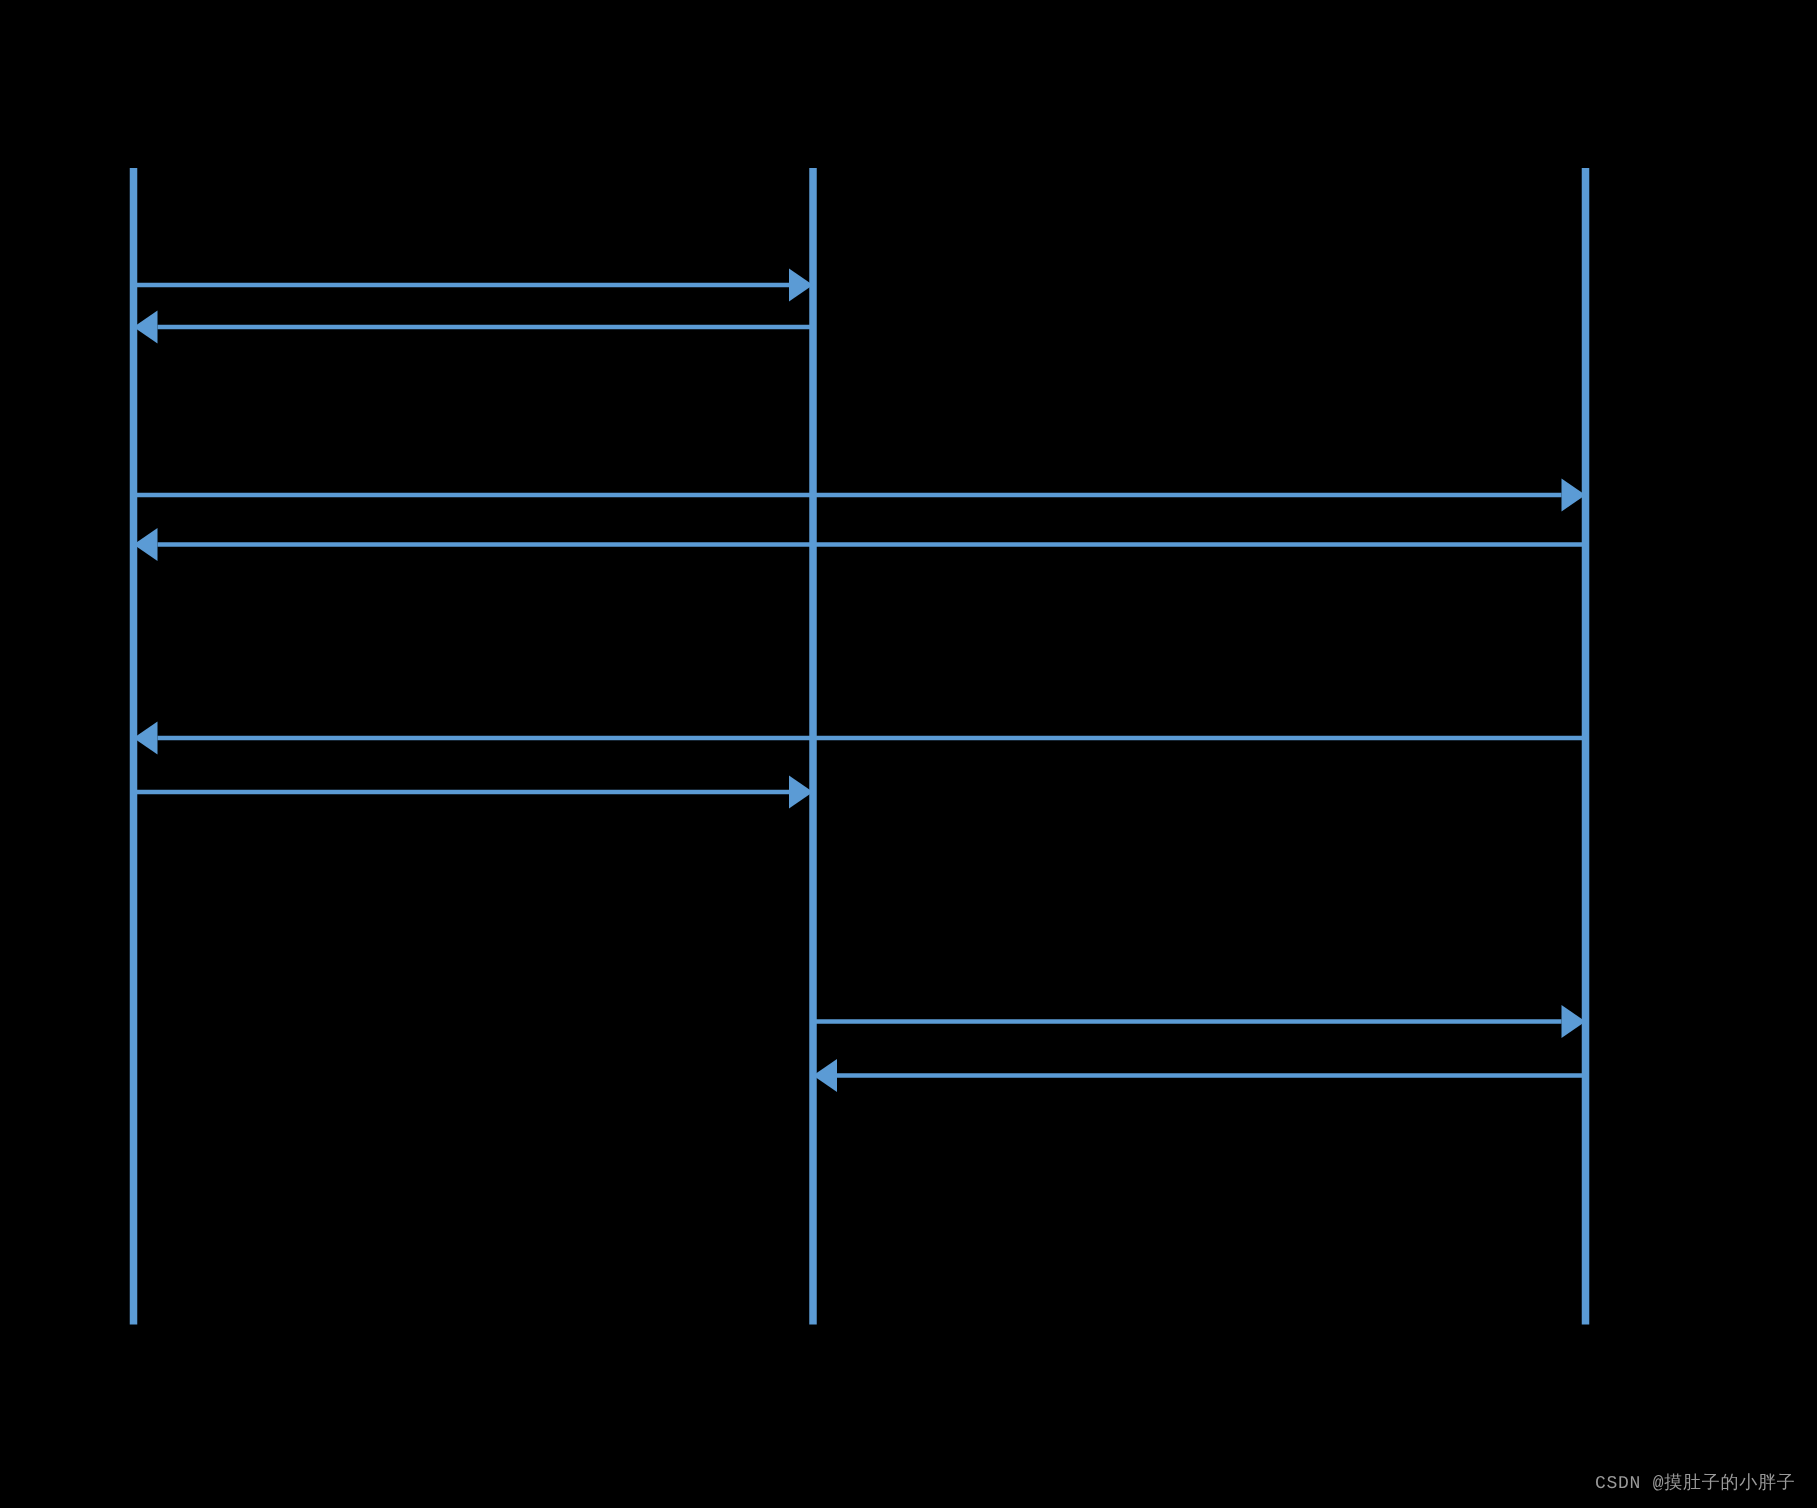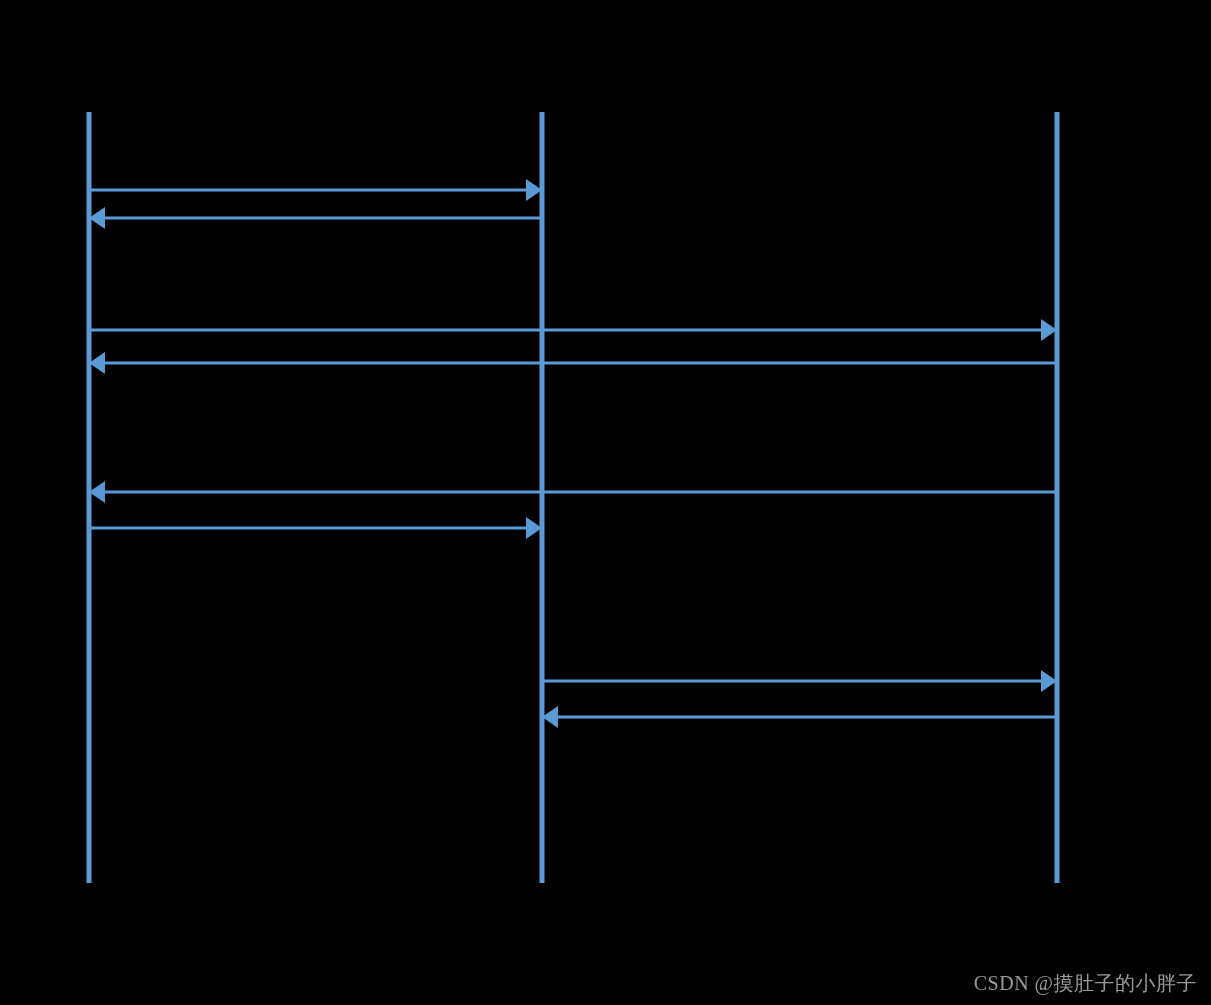--- a/index.html
+++ b/index.html
@@ -25,24 +25,24 @@
   #diagram-canvas svg {
     display: block;
     width: 1211px;
     height: 1005px;
   }
   .watermark {
     position: absolute;
     right: 14px;
     bottom: 8px;
     color: #9a9a9a;
-    font-size: 20px;
+    font-size: 12px;
     letter-spacing: 0.5px;
     white-space: nowrap;
-    font-family: Liberation Serif, serif;
+    font-family: Liberation Mono, monospace;
   }
 </style>
 </head>
 <body>
 
 <div id="diagram-canvas">
   <svg viewBox="0 0 1211 1005" xmlns="http://www.w3.org/2000/svg">
     <defs>
       <marker id="arrow-right" viewBox="0 0 10 10" refX="9.6" refY="5" markerWidth="6.2" markerHeight="6.2" orient="auto-start-reverse" markerUnits="strokeWidth">
         <path d="M 0 0.6 L 10 5 L 0 9.4 z" fill="#5B9BD5"></path>

